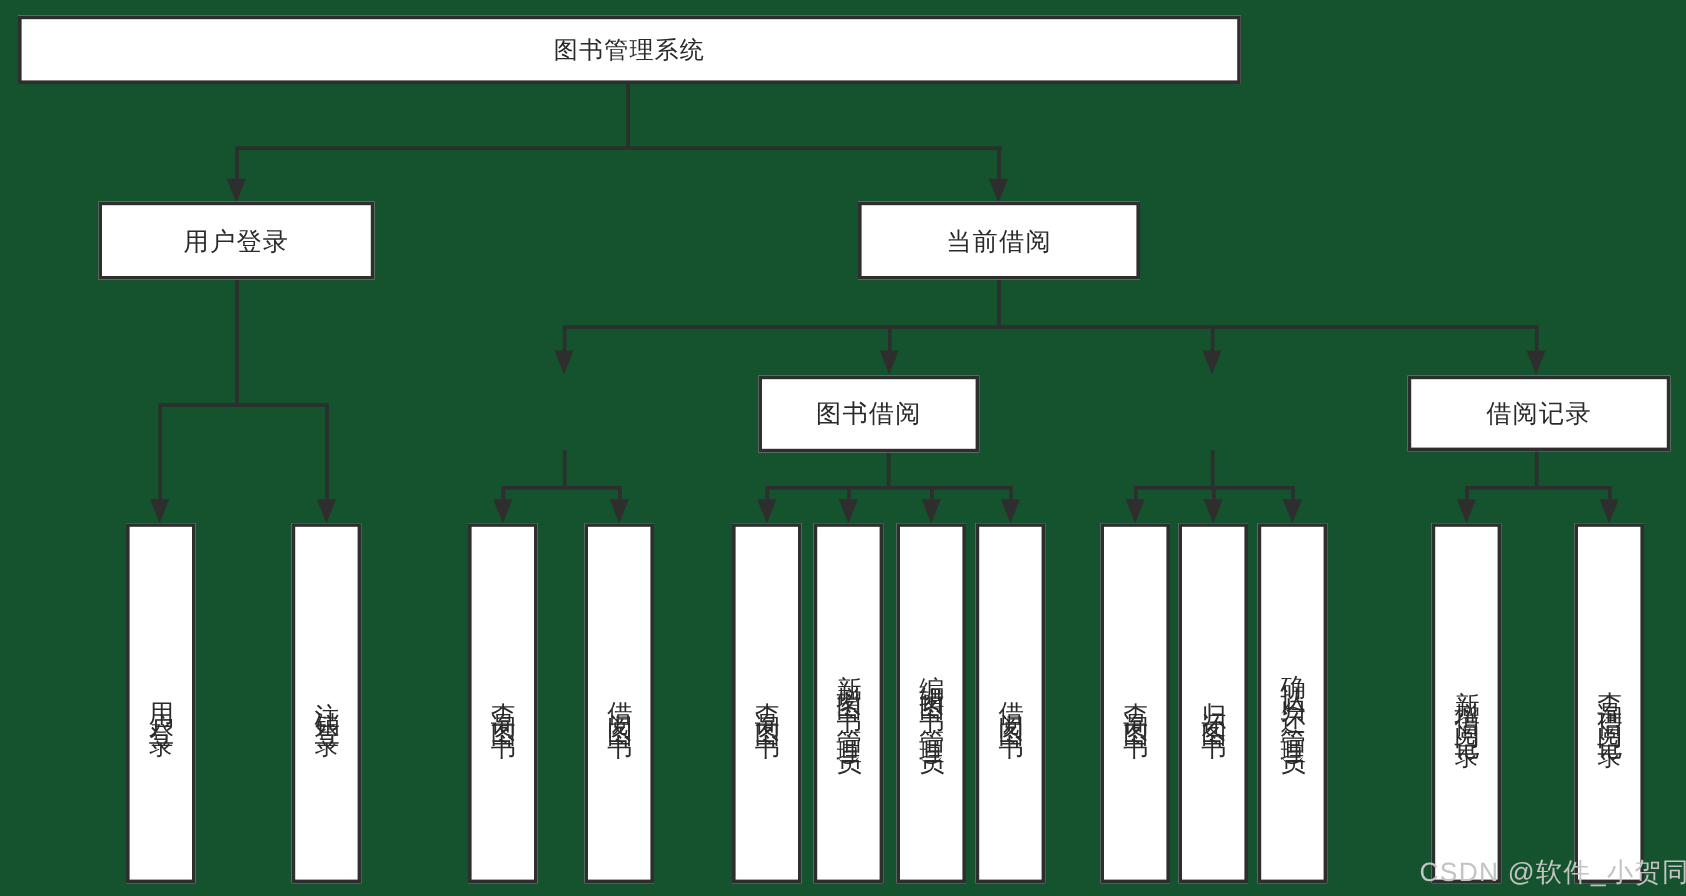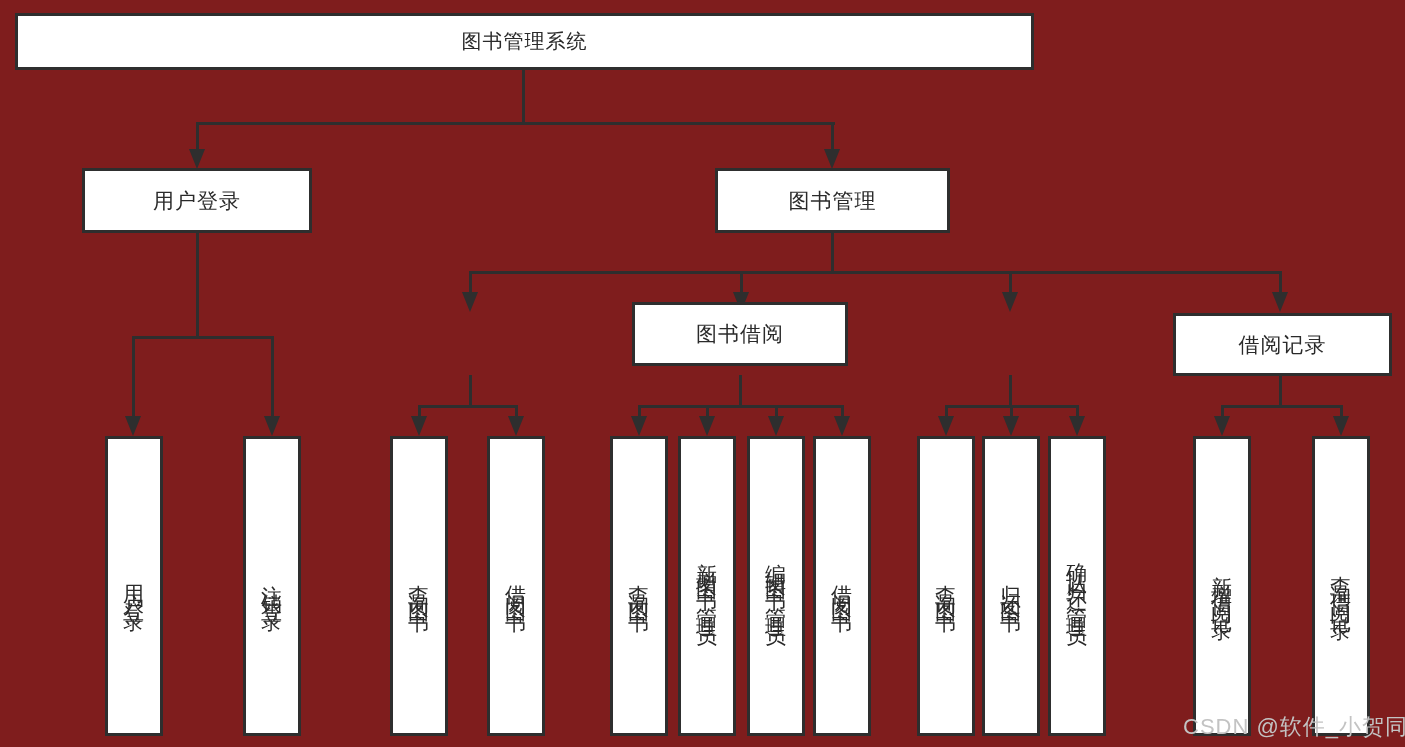--- a/index.html
+++ b/index.html
@@ -1,19 +1,19 @@
 <!DOCTYPE html>
 <html><head>
 <meta charset="utf-8">
 <style>
   html,body{margin:0;padding:0;background:#ffffff;}
   .canvas{
     position:relative;
     width:1405px;height:747px;
-    background:#7f1d1d;
+    background:#14532d;
     font-family:"Liberation Sans","DejaVu Sans",sans-serif;
     overflow:hidden;
   }
   .box{
     position:absolute;
     background:#ffffff;
     border:3px solid #2e2e2e;
     box-sizing:border-box;
     display:flex;
     align-items:center;
@@ -113,23 +113,23 @@
   <div class="ln" style="left:1279px;top:375px;width:3px;height:32px;"></div>
   <div class="ln" style="left:1221px;top:405px;width:122px;height:3px;"></div>
   <div class="ln" style="left:1221px;top:407px;width:3px;height:10px;"></div>
   <div class="arr" style="left:1214px;top:416px;"></div>
   <div class="ln" style="left:1340px;top:407px;width:3px;height:10px;"></div>
   <div class="arr" style="left:1333px;top:416px;"></div>
 
   <div class="box" style="left:15px;top:13px;width:1019px;height:57px;font-size:20px;">图书管理系统</div>
 
   <div class="box" style="left:82px;top:168px;width:230px;height:65px;">用户登录</div>
-  <div class="box" style="left:715px;top:168px;width:235px;height:65px;">图书管理</div>
+  <div class="box" style="left:715px;top:168px;width:235px;height:65px;">当前借阅</div>
 
-  <div class="box" style="left:632px;top:302px;width:216px;height:64px;">图书借阅</div>
+  <div class="box" style="left:632px;top:313px;width:184px;height:64px;">图书借阅</div>
   <div class="box" style="left:1173px;top:313px;width:219px;height:63px;text-align:center;">借阅记录</div>
 
   <div class="box vbox" style="left:105px;top:436px;width:58px;height:300px;">用户登录</div>
   <div class="box vbox" style="left:243px;top:436px;width:58px;height:300px;">注销登录</div>
 
   <div class="box vbox" style="left:390px;top:436px;width:58px;height:300px;">查询图书</div>
   <div class="box vbox" style="left:487px;top:436px;width:58px;height:300px;">借阅图书</div>
 
   <div class="box vbox" style="left:610px;top:436px;width:58px;height:300px;">查询图书</div>
   <div class="box vbox" style="left:678px;top:436px;width:58px;height:300px;">新增图书（管理员）</div>

